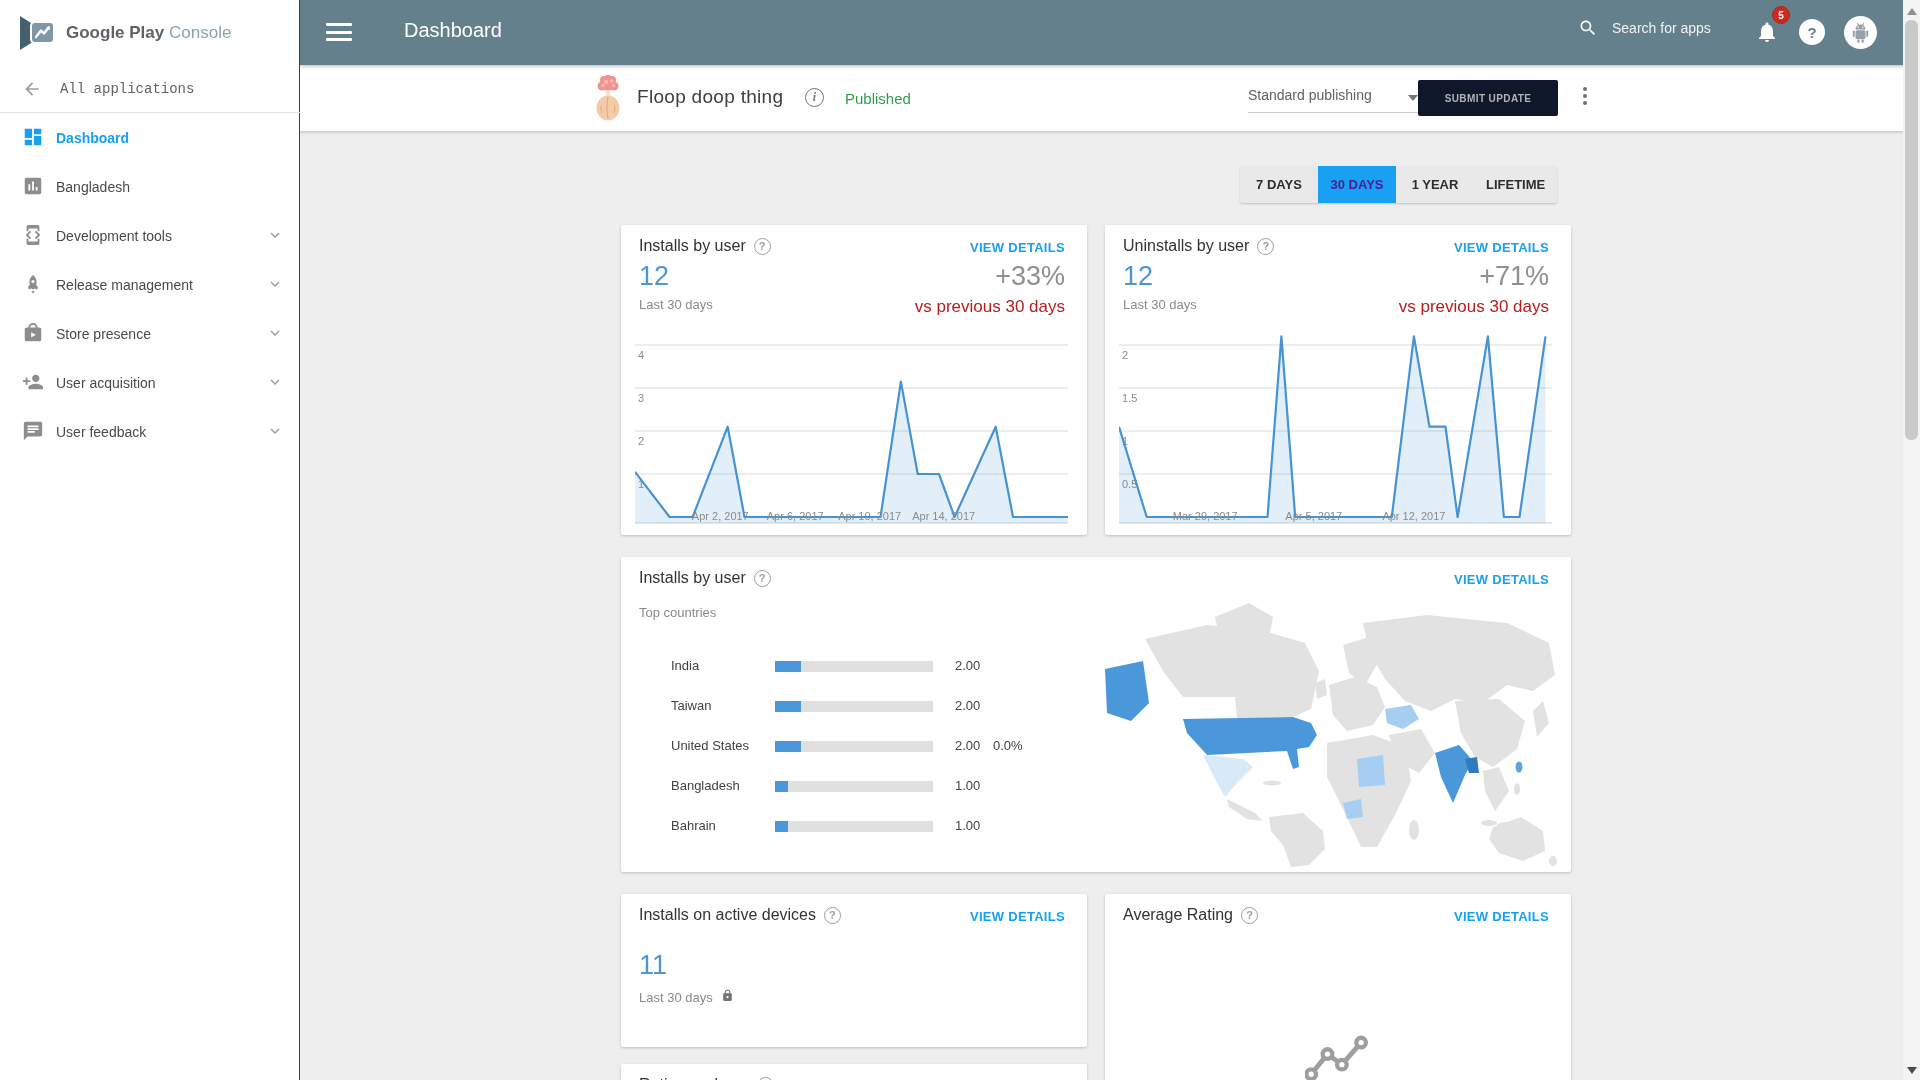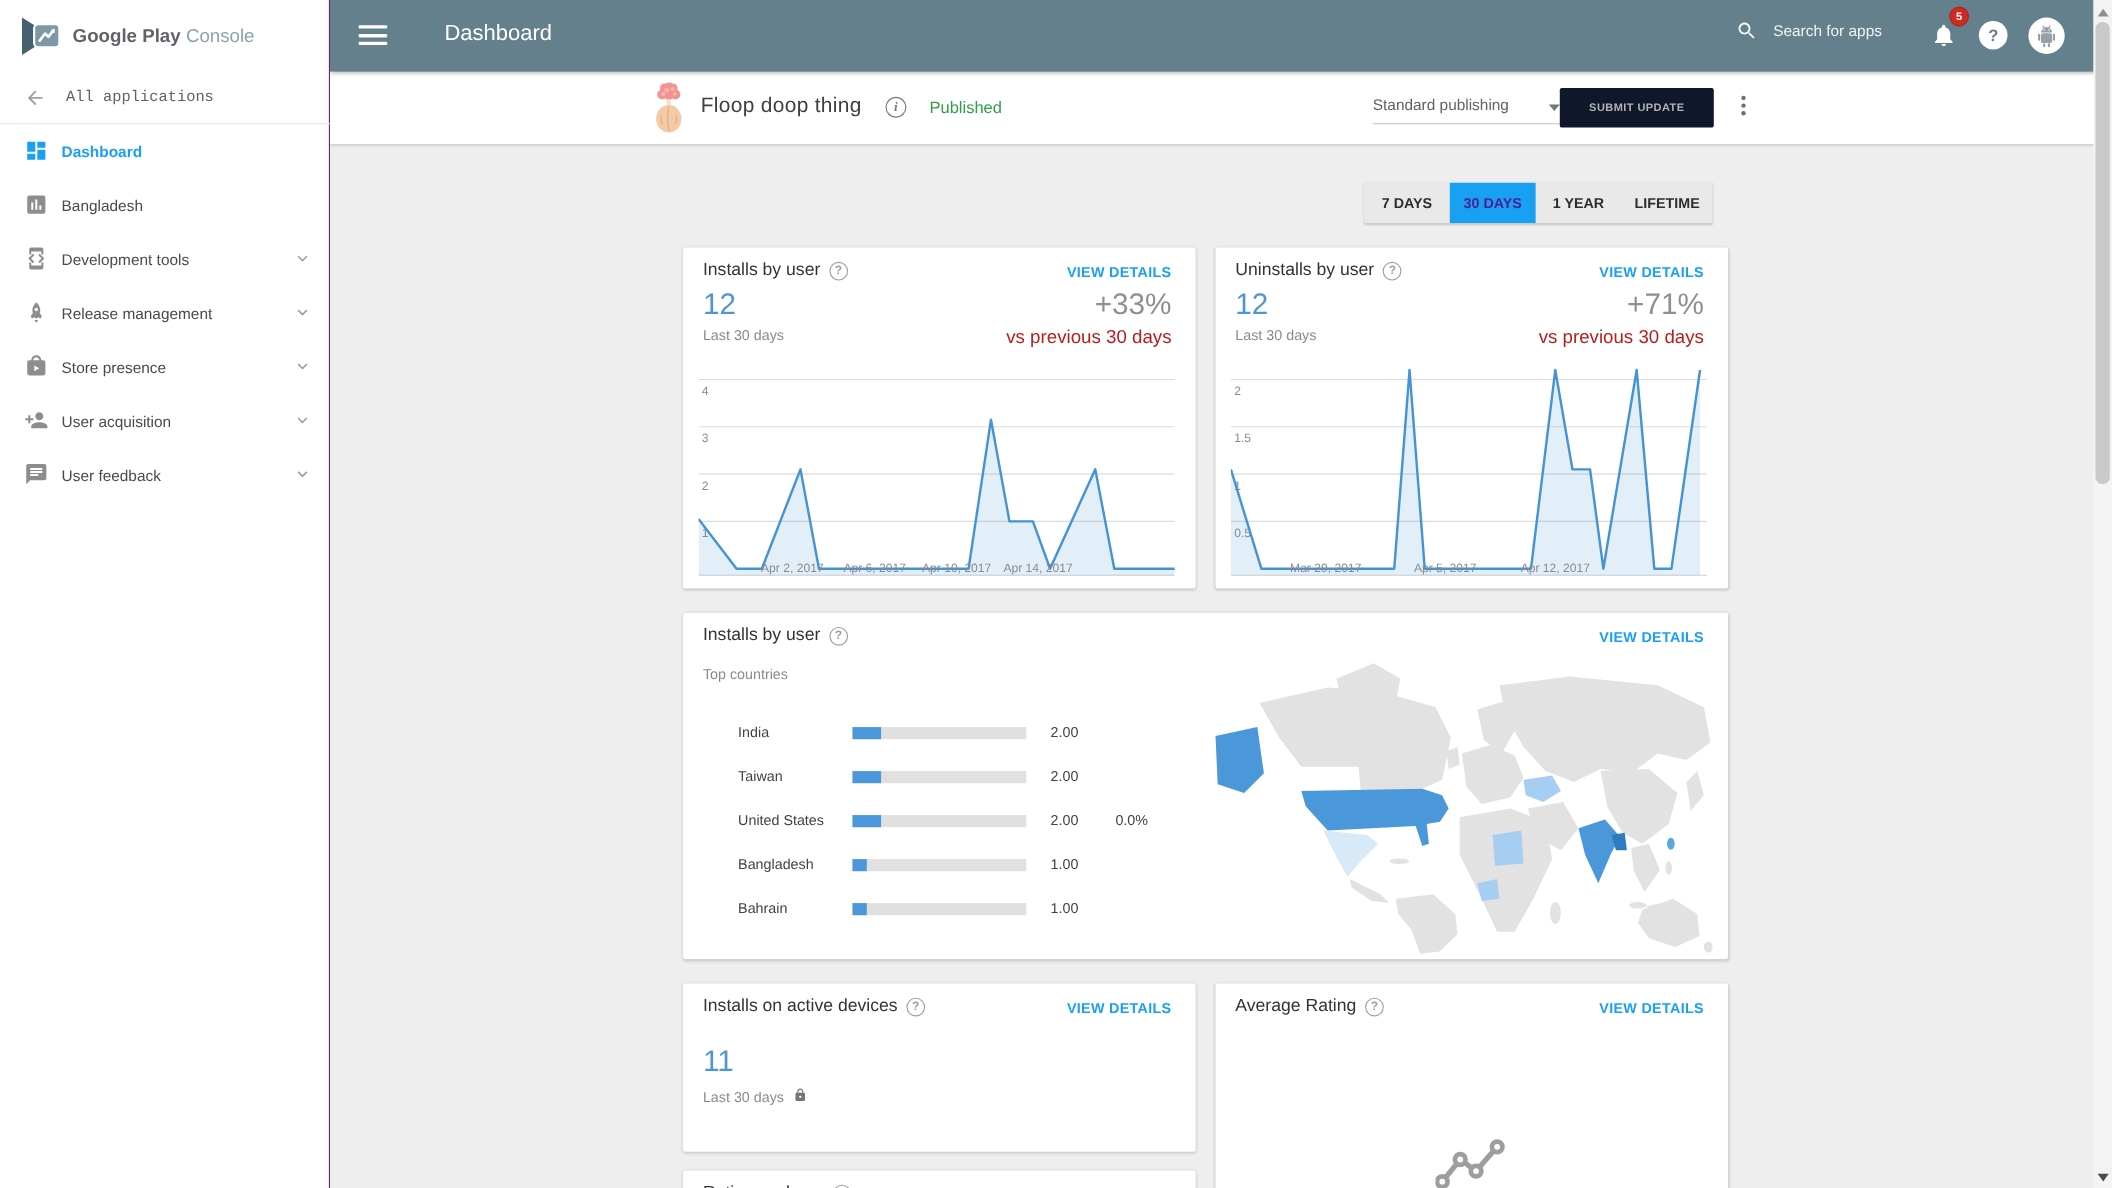--- a/index.html
+++ b/index.html
@@ -78,21 +78,21 @@
   .delta{position:absolute;right:22px;top:36px;font-size:27px;color:#8f8f8f;}
   .delta-cap{position:absolute;right:22px;top:72px;font-size:17px;color:#b91c1c;}
   .chart-svg{position:absolute;left:14px;top:106px;}
 
   .subtitle{position:absolute;left:18px;top:48px;font-size:13px;color:#8a8a8a;}
   .c-row{position:absolute;left:0;width:470px;height:16px;}
   .c-name{position:absolute;left:18px;top:0;font-size:13px;color:#424242;margin-left:32px;}
   .c-bar{position:absolute;left:154px;top:3px;width:158px;height:11px;background:#e0e0e0;}
   .c-fill{position:absolute;left:0;top:0;height:11px;background:#4a98d9;}
   .c-val{position:absolute;left:334px;top:0;font-size:13px;color:#424242;}
-  .c-extra{position:absolute;left:372px;top:0;font-size:13px;color:#424242;margin-left:21px;}
+  .c-extra{position:absolute;left:372px;top:0;font-size:13px;color:#424242;}
   .map-wrap{position:absolute;left:466px;top:28px;width:474px;height:287px;}
 
   .lock{display:inline-block;margin-left:8px;}
 
   
   .scrollbar{position:absolute;right:0;top:0;width:17px;height:1080px;background:#f3f3f3;z-index:50;}
   .sb-up{position:absolute;left:4px;top:8px;width:0;height:0;border-left:5px solid transparent;
          border-right:5px solid transparent;border-bottom:7px solid #8f8f8f;}
   .sb-down{position:absolute;left:4px;bottom:6px;width:0;height:0;border-left:5px solid transparent;
            border-right:5px solid transparent;border-top:7px solid #4a4a4a;}

